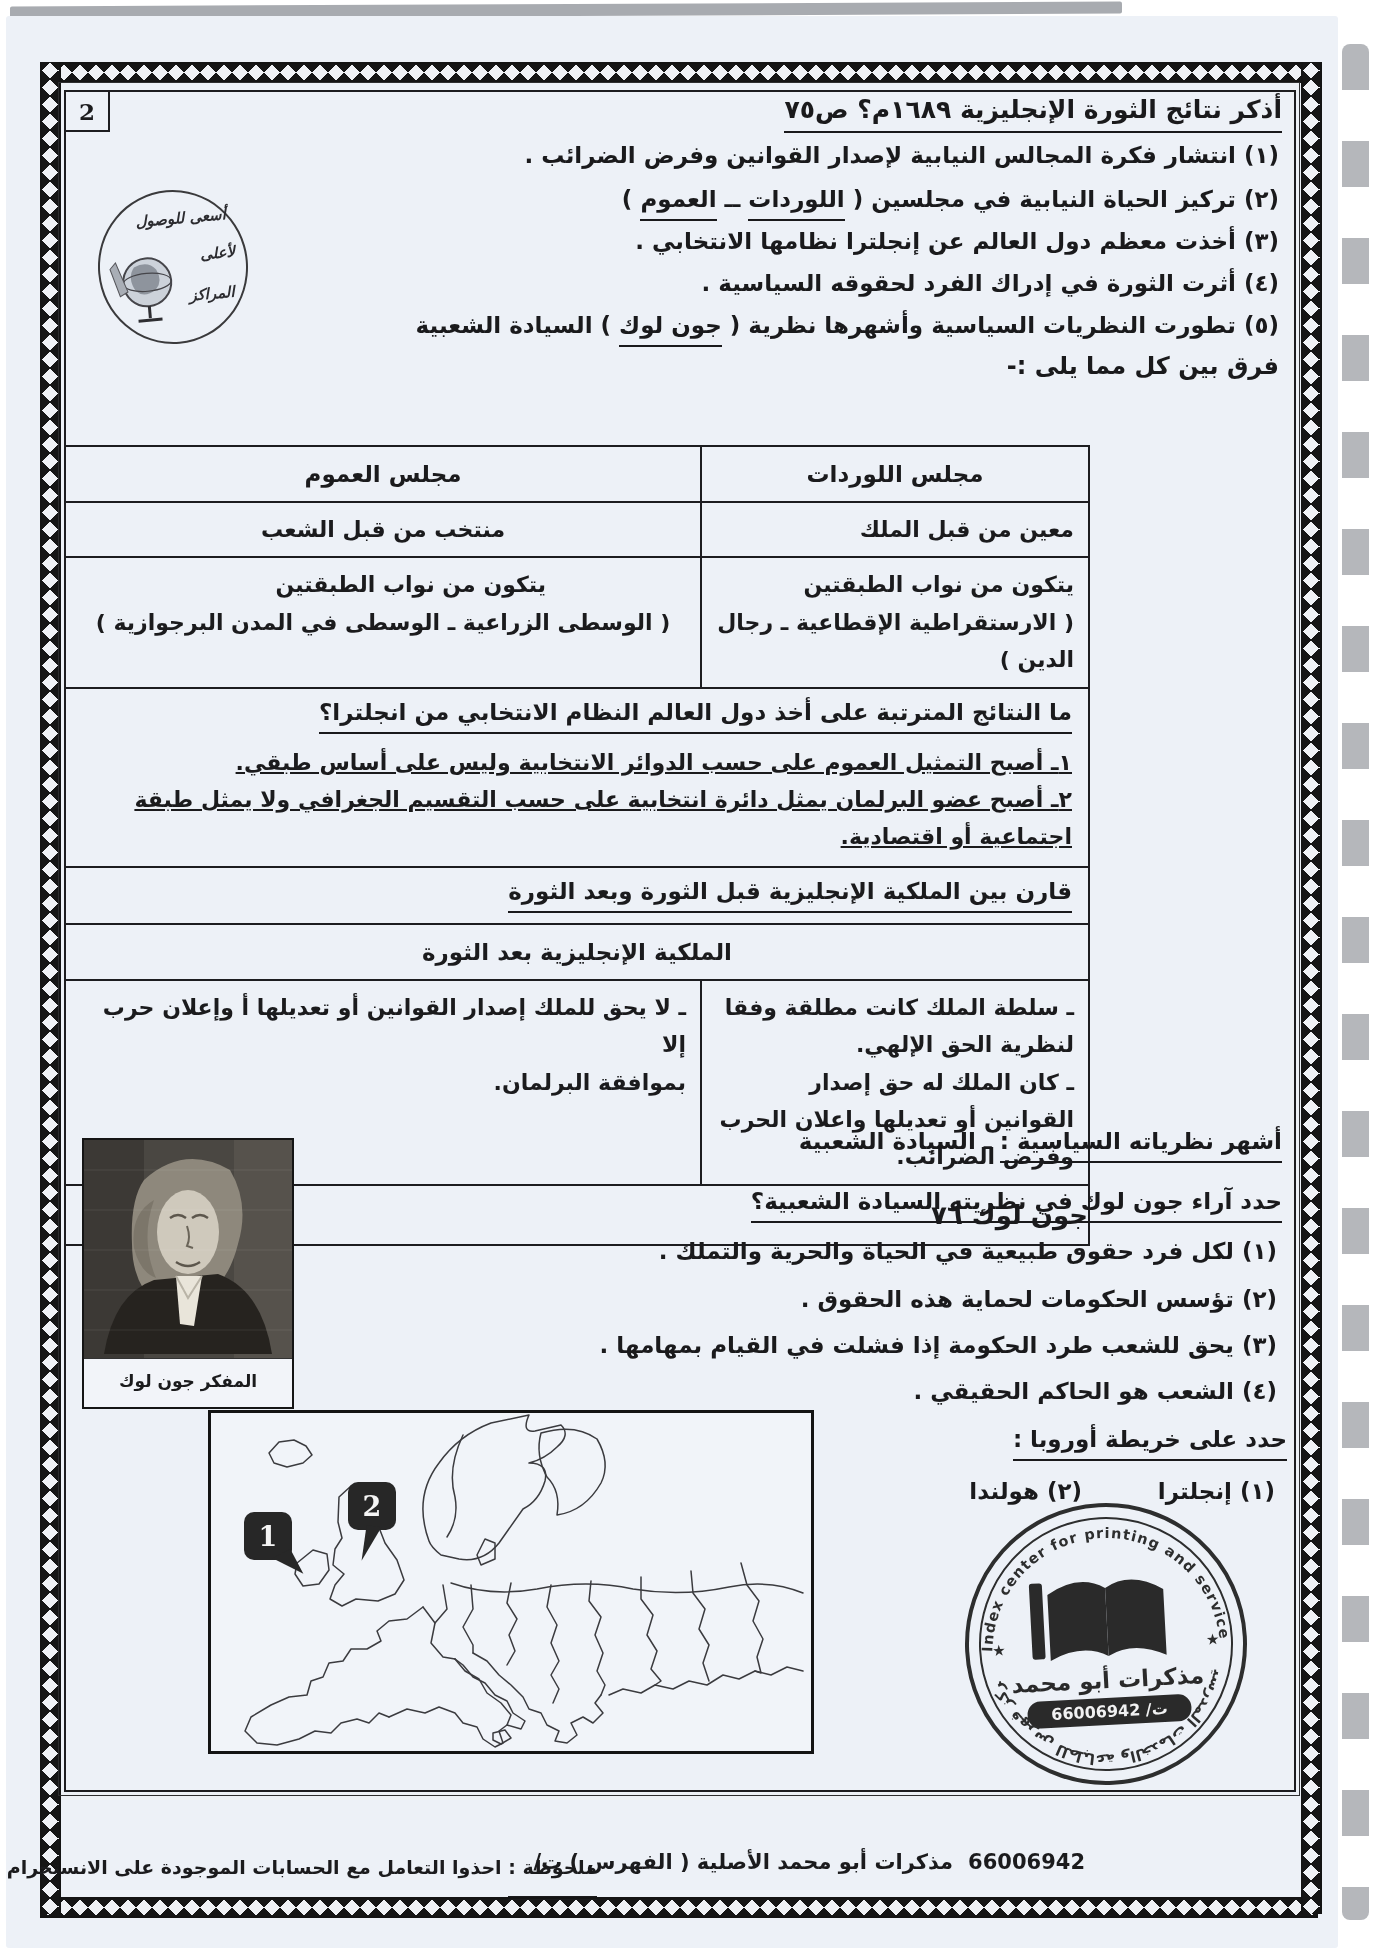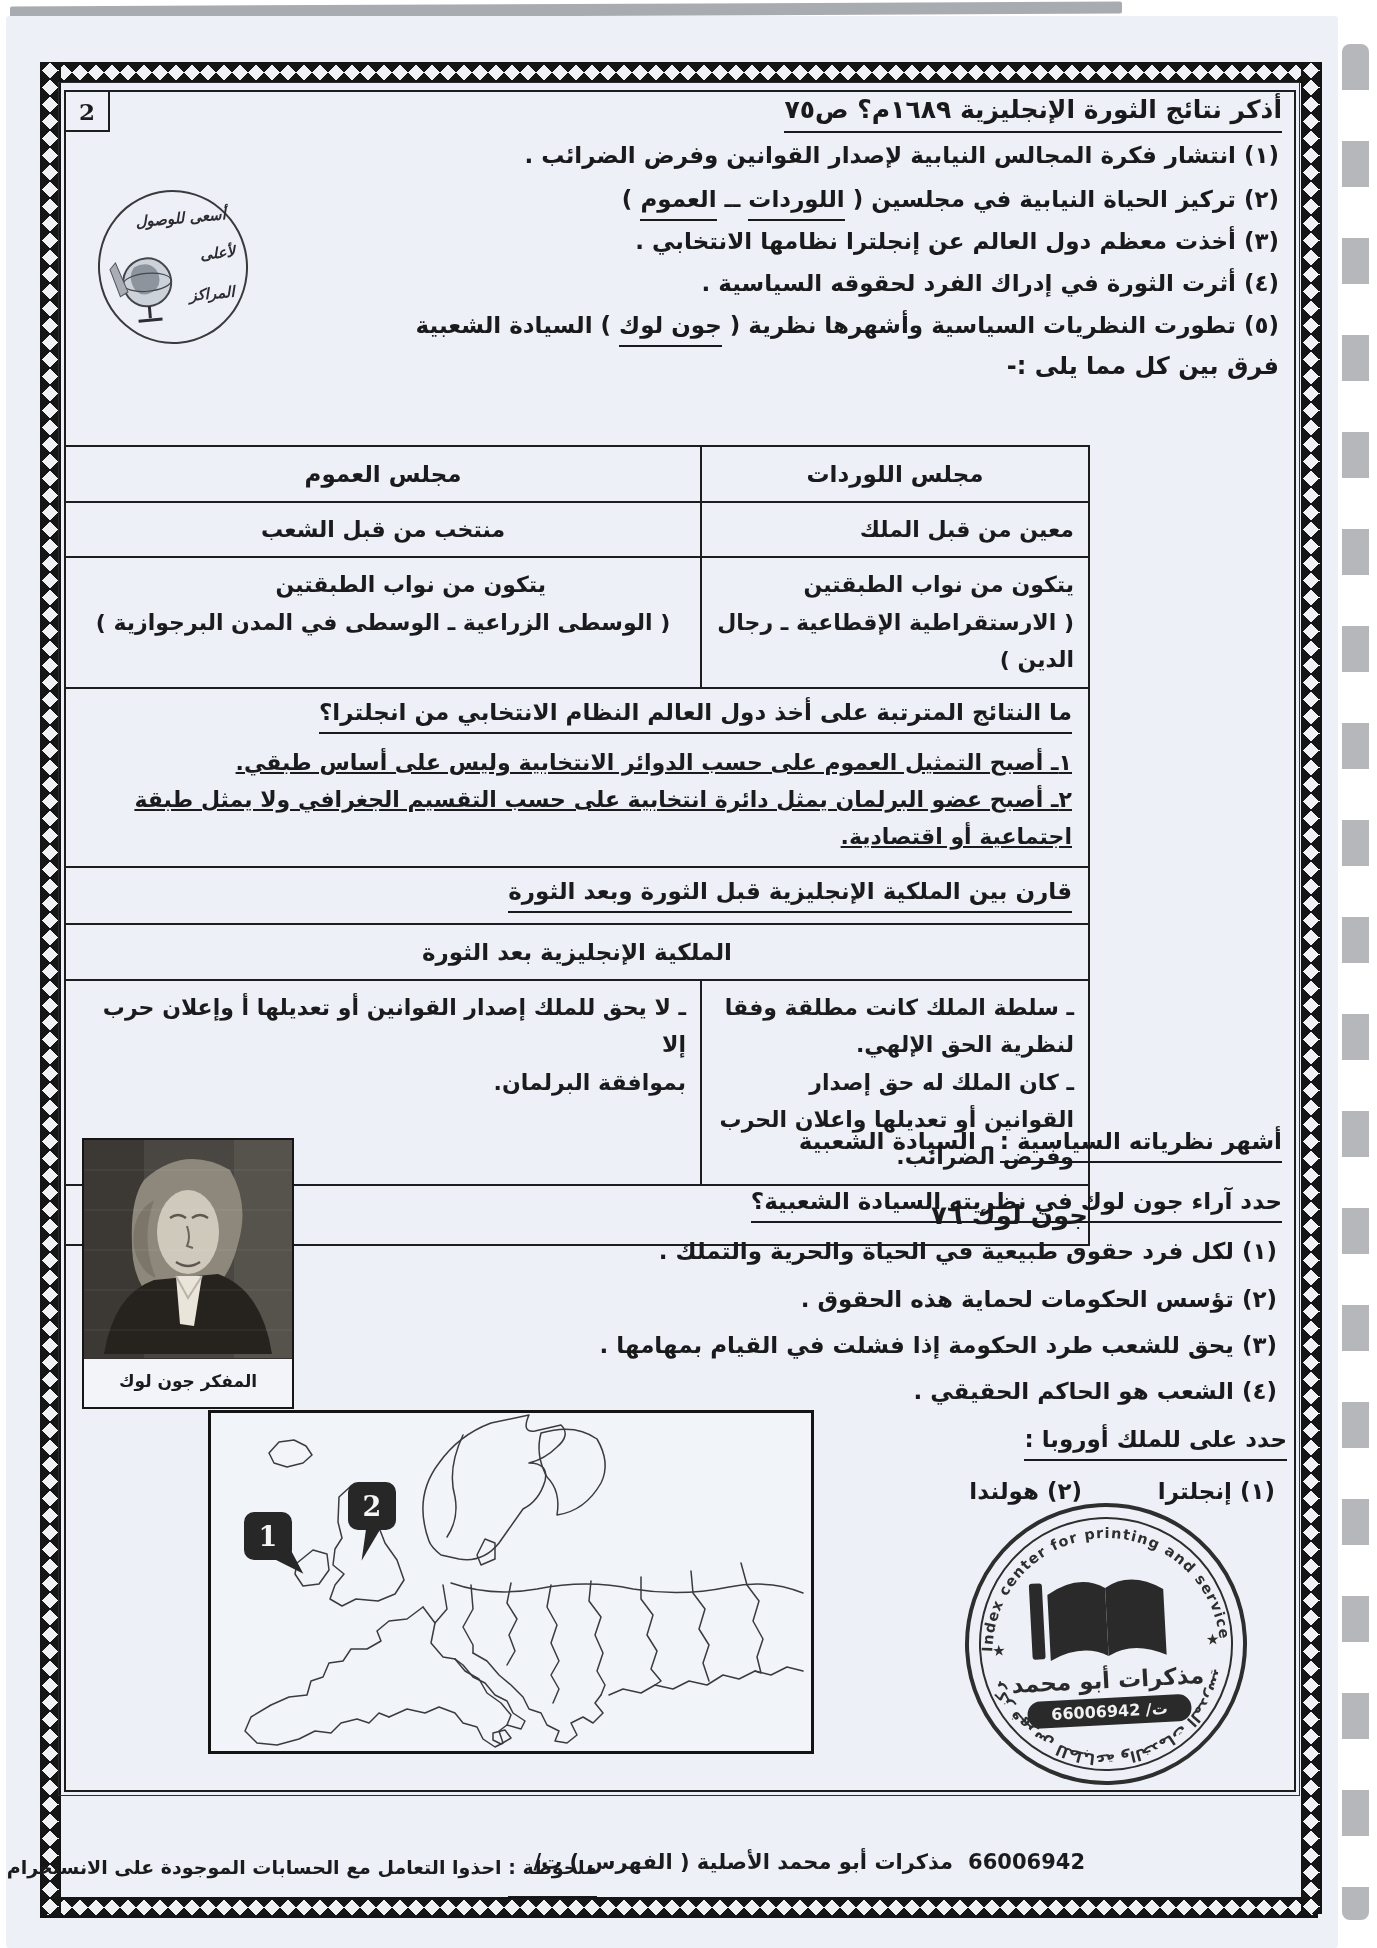--- a/index.html
+++ b/index.html
@@ -187,21 +187,21 @@
   <span>ـ السيادة الشعبية</span>
 </div>
 <div class="t" style="top:1188px;right:95px;">
   <span class="bld u">حدد آراء جون لوك في نظريته السيادة الشعبية؟</span>
 </div>
 <div class="t" style="top:1238px;right:100px;">(١) لكل فرد حقوق طبيعية في الحياة والحرية والتملك .</div>
 <div class="t" style="top:1286px;right:100px;">(٢) تؤسس الحكومات لحماية هذه الحقوق .</div>
 <div class="t" style="top:1332px;right:100px;">(٣) يحق للشعب طرد الحكومة إذا فشلت في القيام بمهامها .</div>
 <div class="t" style="top:1378px;right:100px;">(٤) الشعب هو الحاكم الحقيقي .</div>
 <div class="t" style="top:1426px;right:90px;">
-  <span class="bld u">حدد على للملك أوروبا :</span>
+  <span class="bld u">حدد على خريطة أوروبا :</span>
 </div>
 <div class="t bld" style="top:1478px;right:102px;">(١) إنجلترا</div>
 <div class="t bld" style="top:1478px;right:295px;">(٢) هولندا</div>
 
 <div class="abs portrait">
   <svg width="208" height="218" viewBox="0 0 208 218" style="display:block;">
     <rect x="0" y="0" width="208" height="218" fill="#4a4742"></rect>
     <rect x="0" y="0" width="60" height="218" fill="#3c3935"></rect>
     <rect x="150" y="0" width="58" height="218" fill="#56524c"></rect>
     <path d="M60,40 q40,-36 86,-10 q20,34 8,74 q-10,40 -36,54 l-44,8 q-26,-22 -26,-62 q-2,-44 12,-64z" fill="#8e887c"></path>

